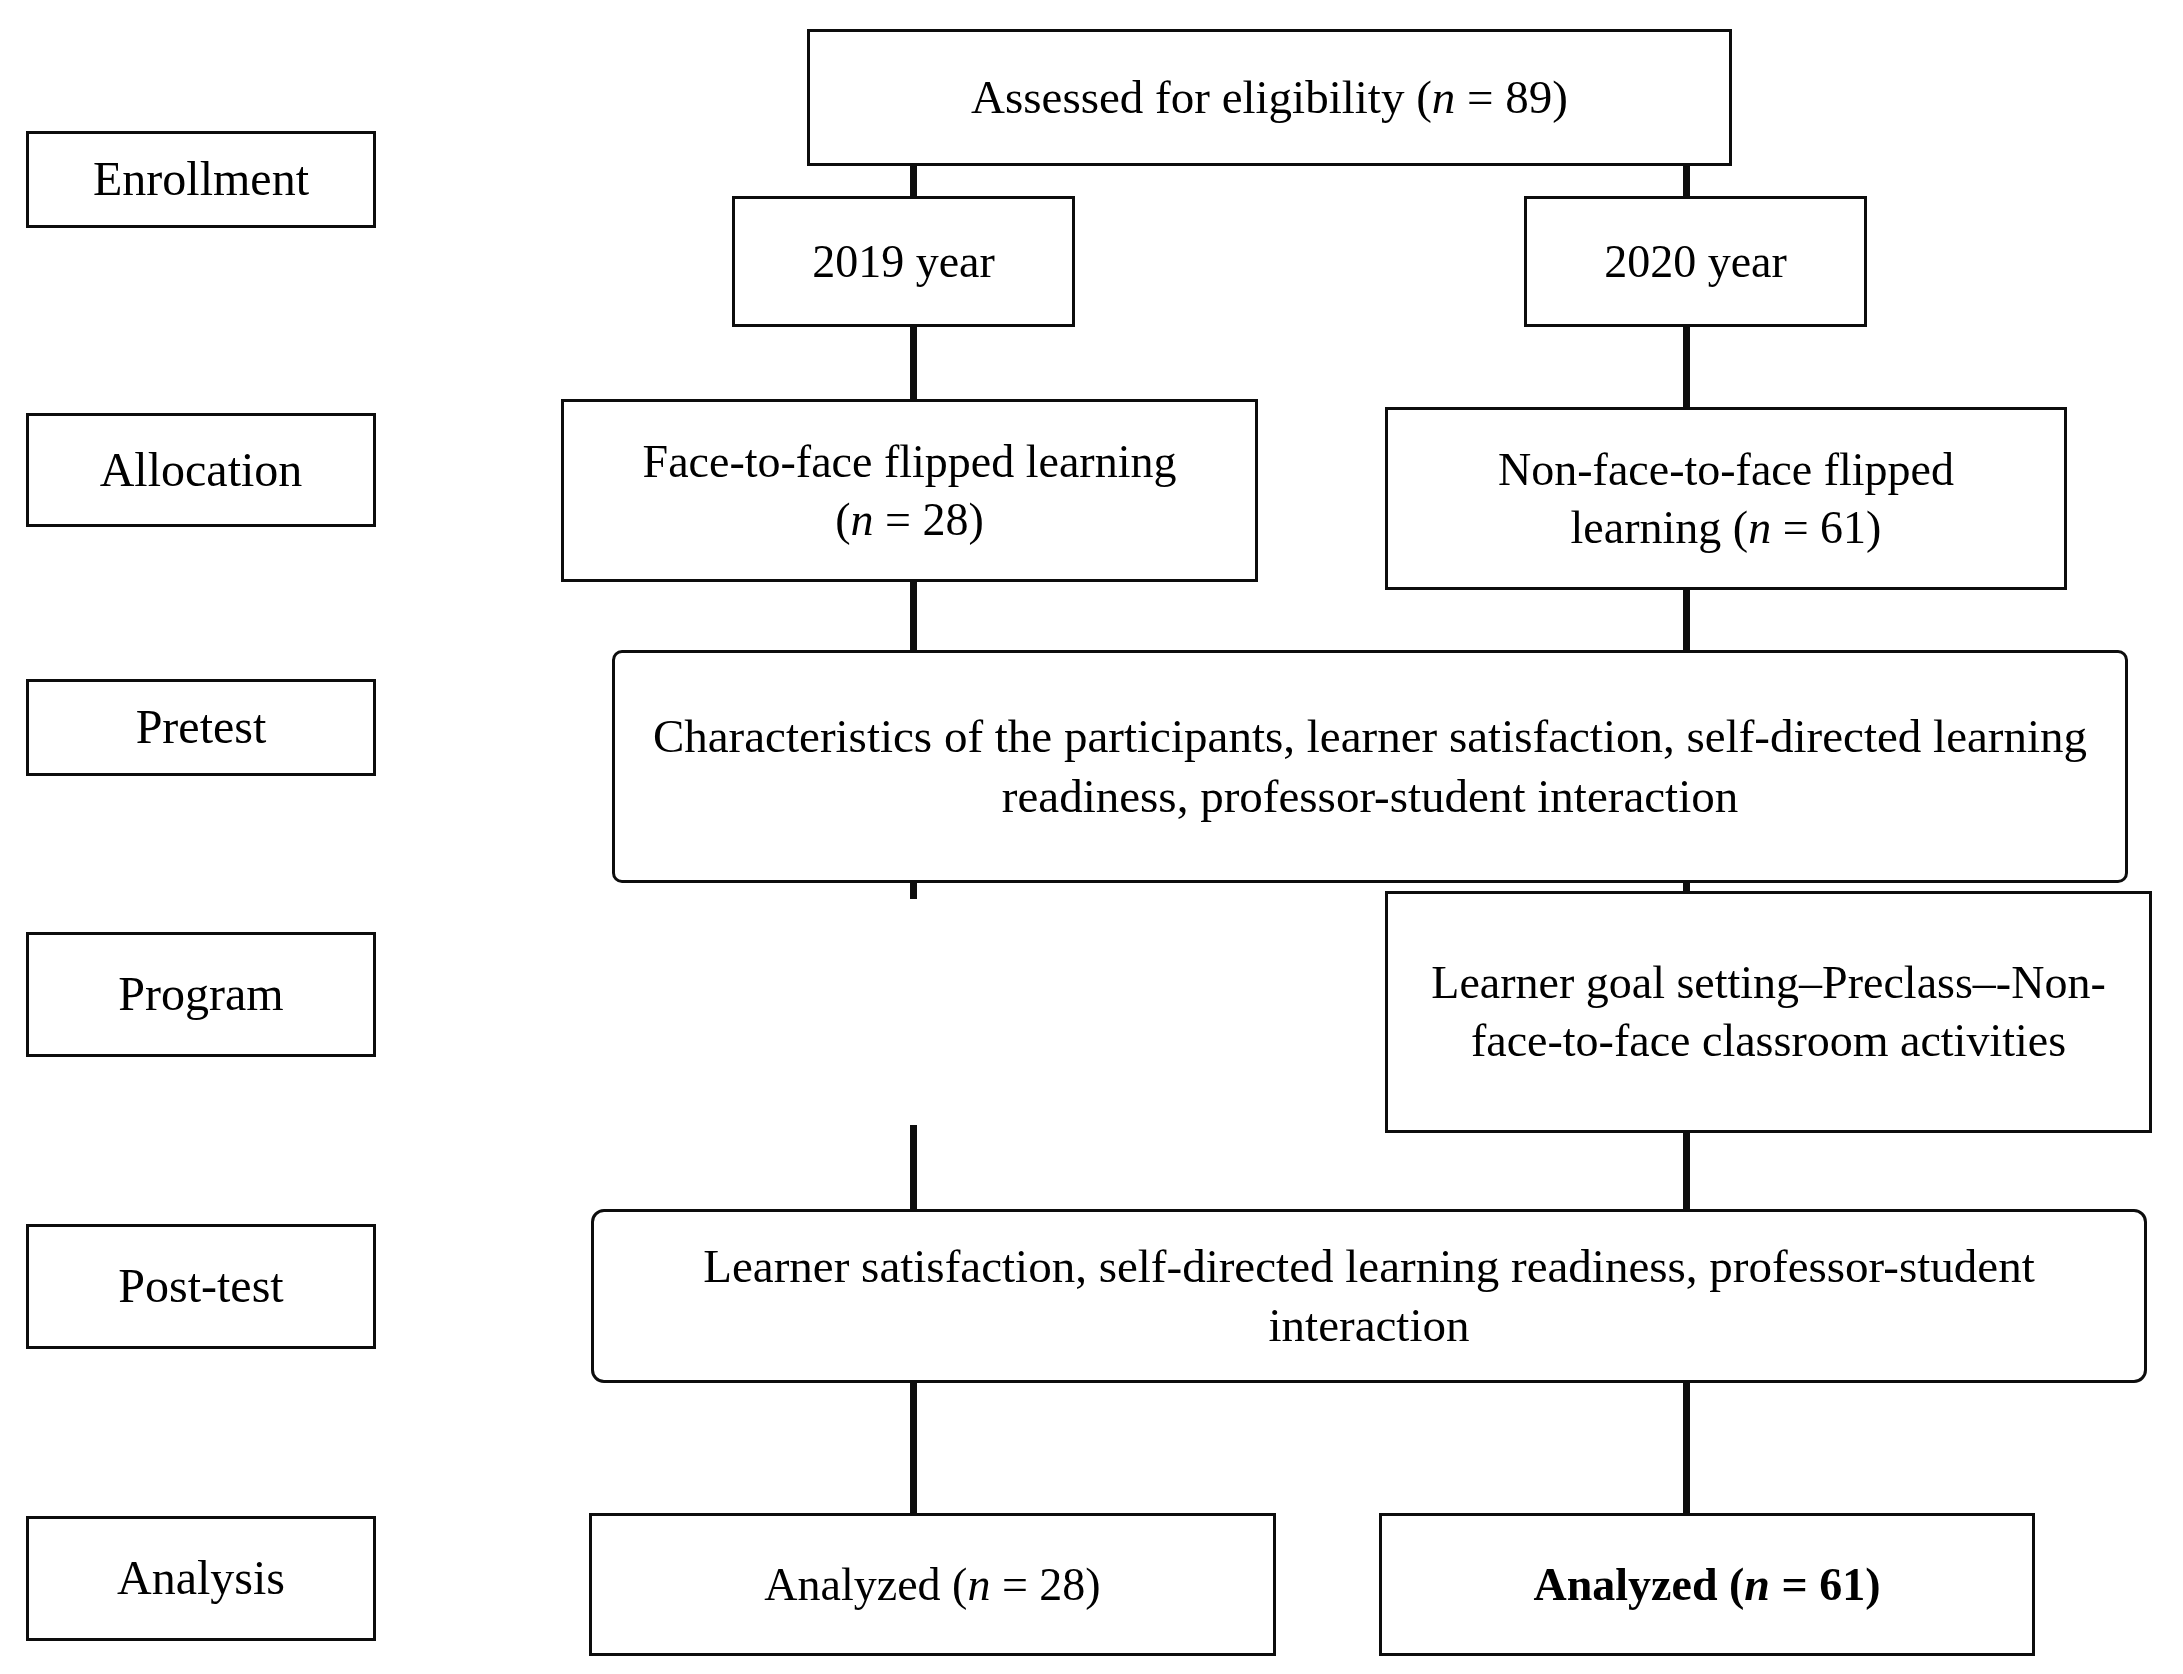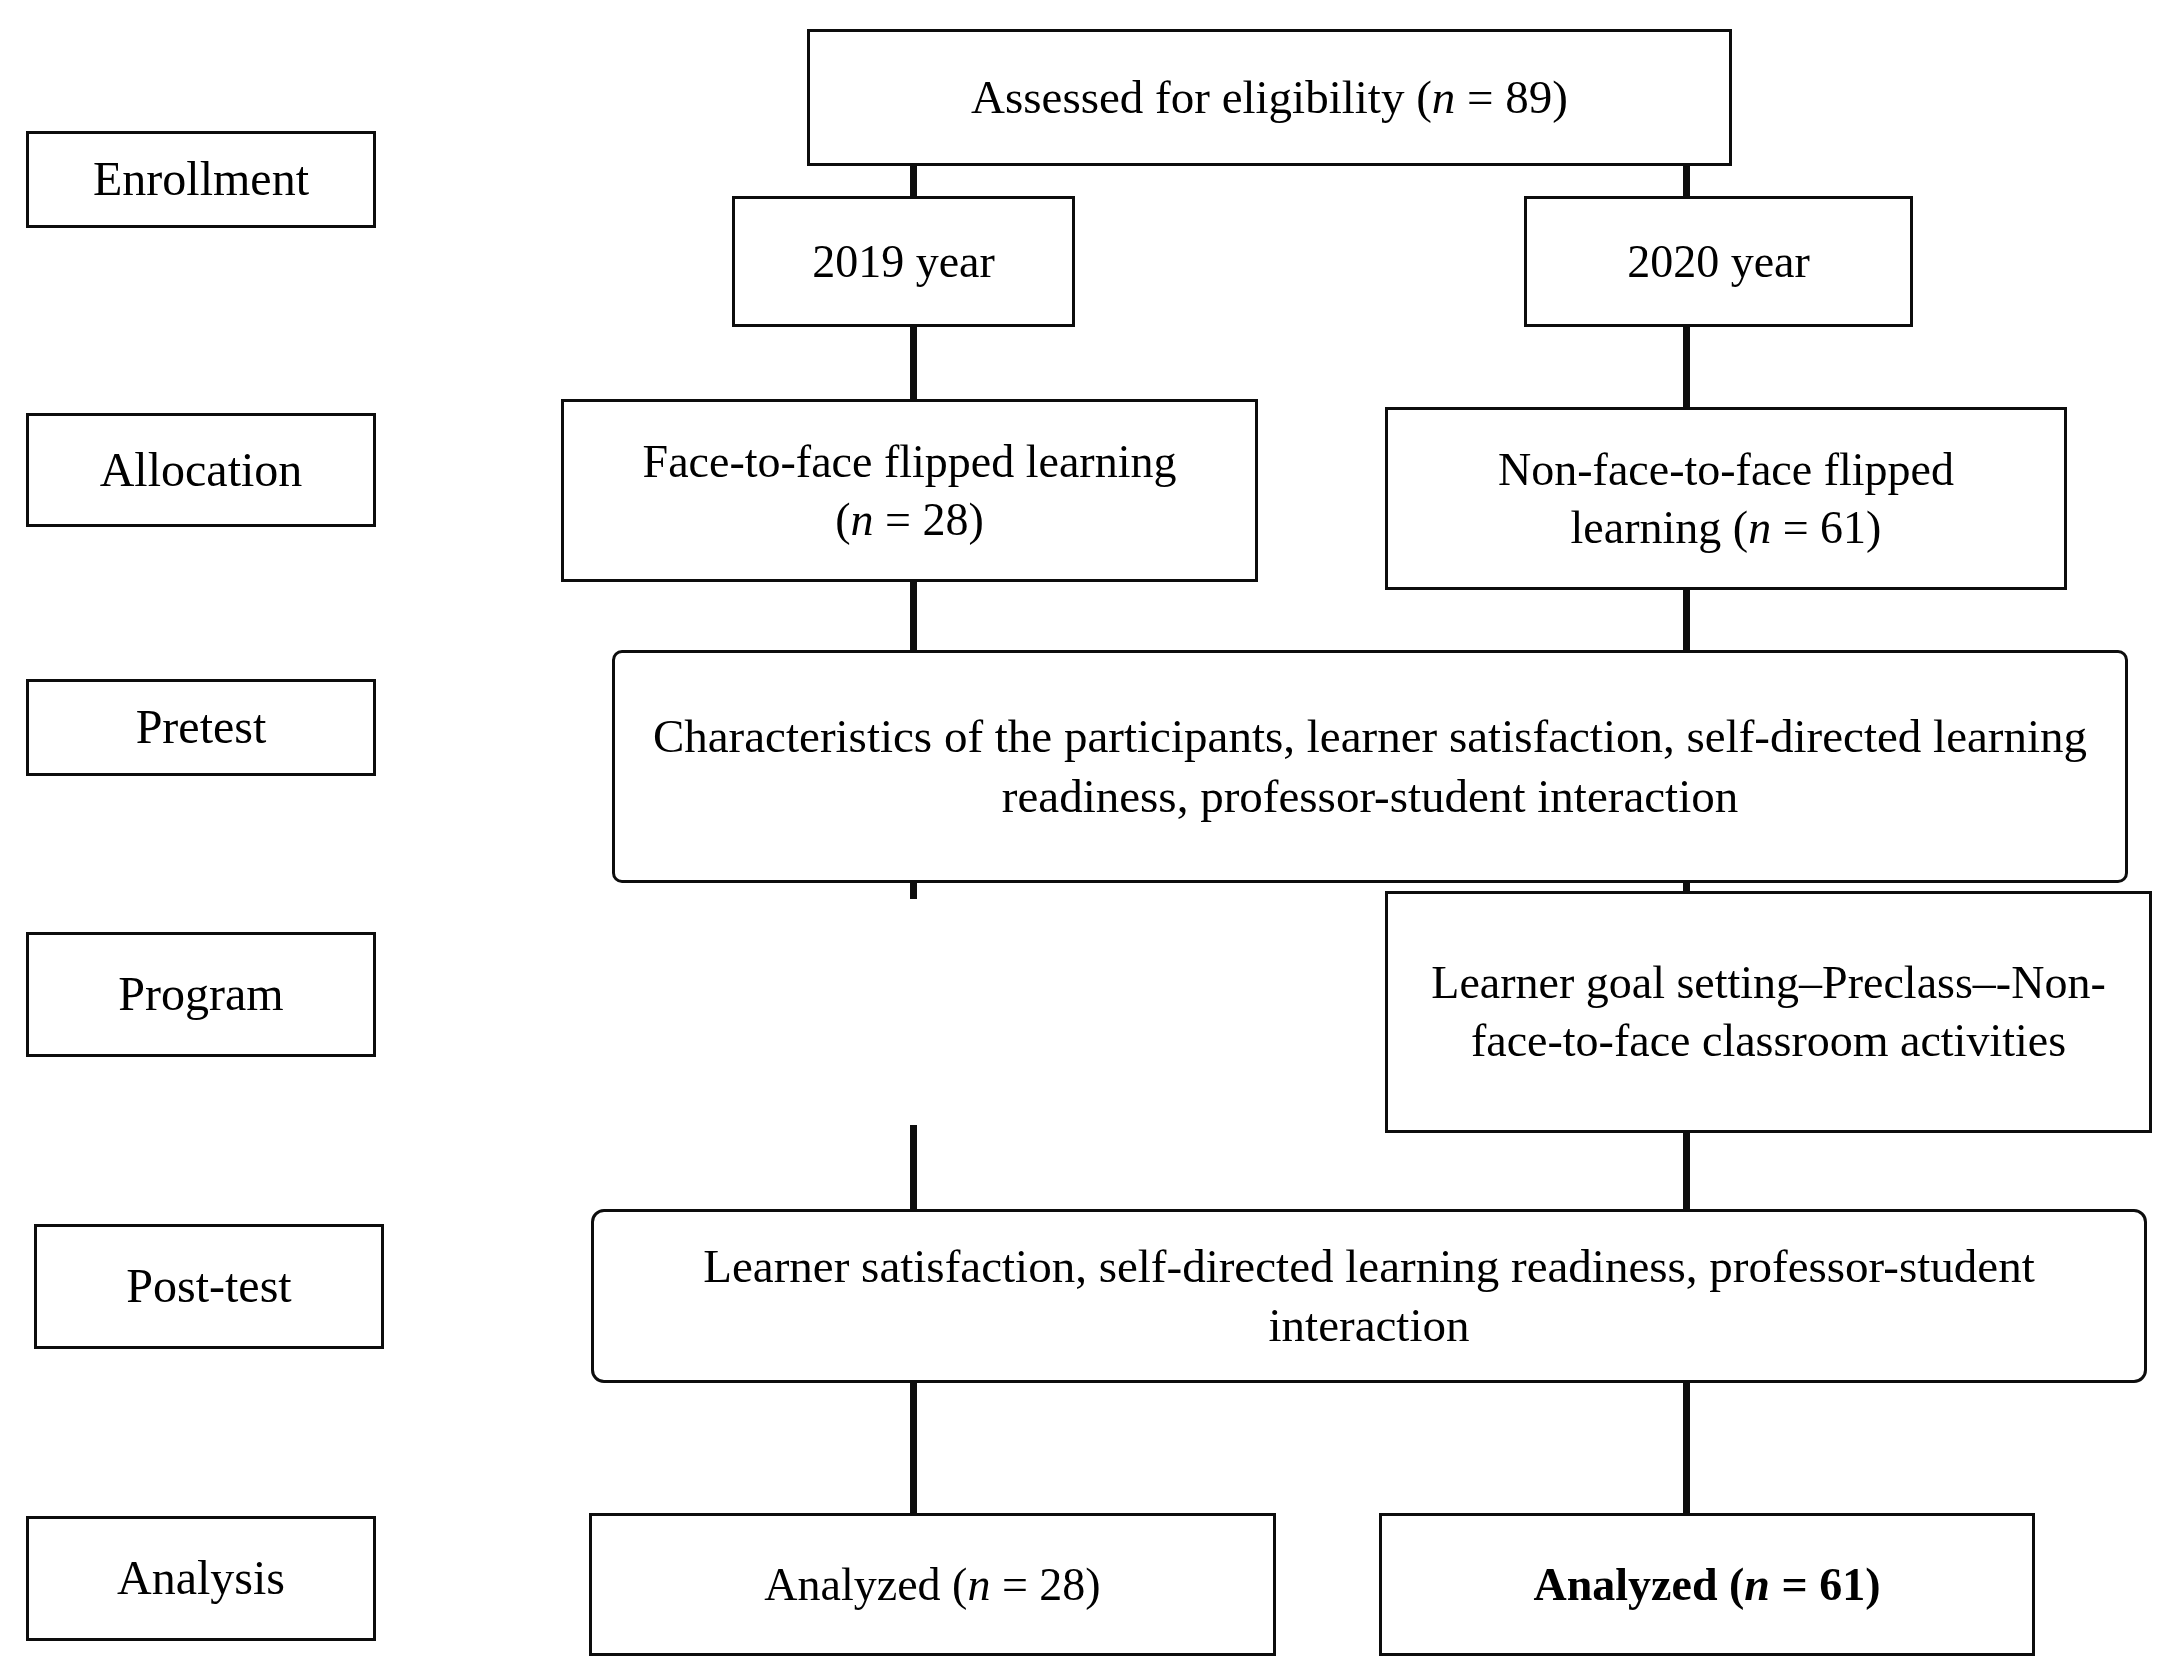--- a/index.html
+++ b/index.html
@@ -72,21 +72,21 @@
   </div>
 
   <div class="box stage" style="left:26px; top:679px; width:350px; height:97px;">
     <span class="txt">Pretest</span>
   </div>
 
   <div class="box stage" style="left:26px; top:932px; width:350px; height:125px;">
     <span class="txt">Program</span>
   </div>
 
-  <div class="box stage" style="left:26px; top:1224px; width:350px; height:125px;margin-left:8px;">
+  <div class="box stage" style="left:26px; top:1224px; width:350px; height:125px;">
     <span class="txt">Post-test</span>
   </div>
 
   <div class="box stage" style="left:26px; top:1516px; width:350px; height:125px;">
     <span class="txt">Analysis</span>
   </div>
 
   <div class="connector v-conn" style="left:910px; top:160px; height:46px;"></div>
 
   <div class="connector v-conn" style="left:1683px; top:160px; height:46px;"></div>
@@ -112,21 +112,21 @@
   <div class="connector v-conn" style="left:1683px; top:1370px; height:149px;"></div>
 
   <div class="box flow-lg" style="left:807px; top:29px; width:925px; height:137px;">
     <span class="txt"><span>Assessed for eligibility (</span><i class="ital">n</i><span> = 89)</span></span>
   </div>
 
   <div class="box flow" style="left:732px; top:196px; width:343px; height:131px;">
     <span class="txt">2019 year</span>
   </div>
 
-  <div class="box flow" style="left:1524px; top:196px; width:389px; height:131px;">
+  <div class="box flow" style="left:1524px; top:196px; width:343px; height:131px;">
     <span class="txt">2020 year</span>
   </div>
 
   <div class="box flow" style="left:554px; top:399px; width:697px; height:183px;margin-left:7px;">
     <span class="txt"><span>Face-to-face flipped learning</span><br><span>(</span><i class="ital">n</i><span> = 28)</span></span>
   </div>
 
   <div class="box flow" style="left:1385px; top:407px; width:682px; height:183px;">
     <span class="txt"><span>Non-face-to-face flipped</span><br><span>learning (</span><i class="ital">n</i><span> = 61)</span></span>
   </div>

